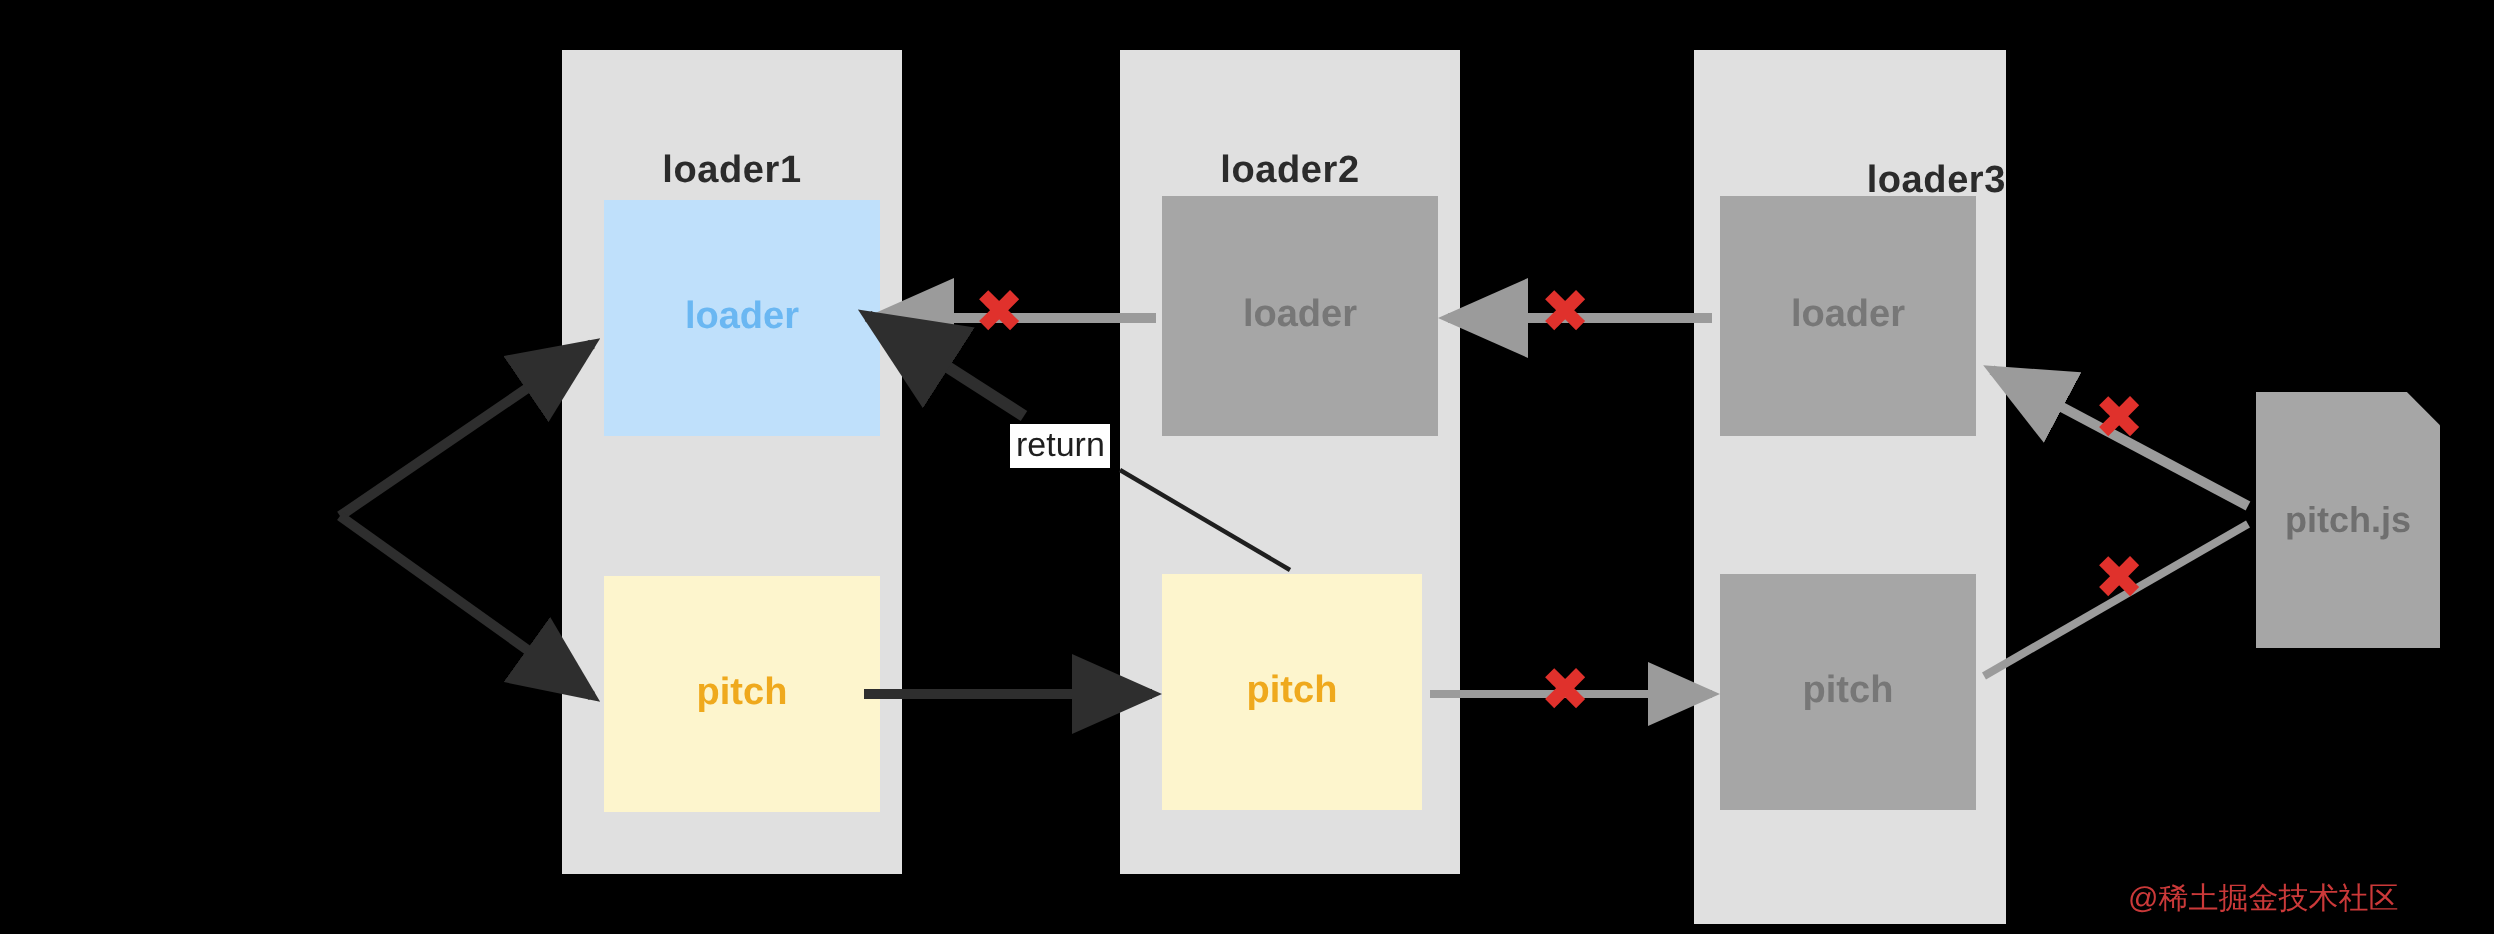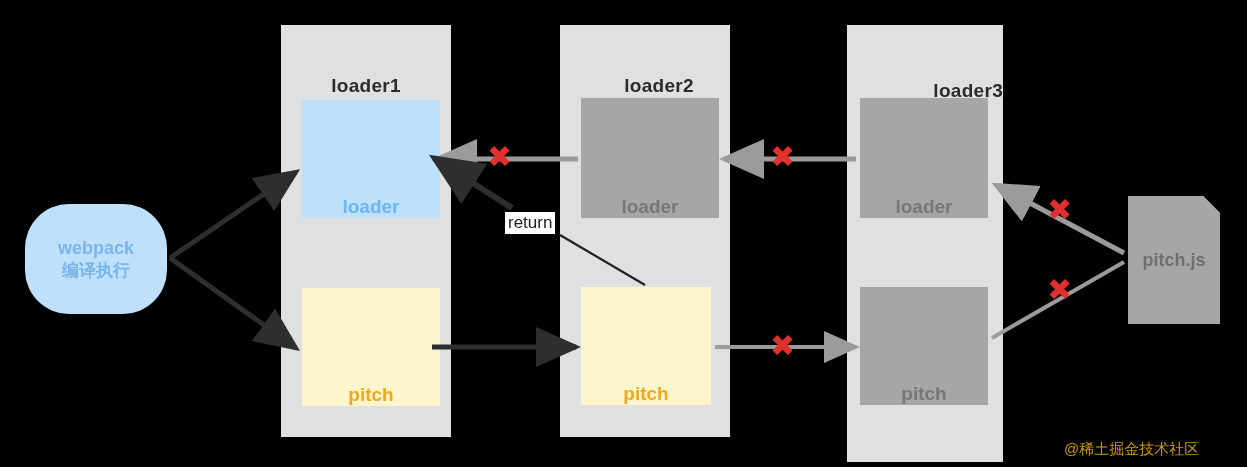--- a/index.html
+++ b/index.html
@@ -6,21 +6,21 @@
   #stage{
     position:relative;width:1247px;height:467px;background:#000;
     font-family:"Liberation Sans","DejaVu Sans",sans-serif;overflow:hidden;
   }
   .col{position:absolute;background:#e0e0e0;}
   .col-title{
     position:absolute;width:100%;text-align:center;
     font-size:19px;font-weight:bold;color:#2b2b2b;letter-spacing:.3px;
   }
   .cell{
-    position:absolute;display:flex;align-items:flex-end;justify-content:center;
+    position:absolute;display:flex;align-items:center;justify-content:center;
     font-size:19px;font-weight:bold;
   }
   .cell.blue{background:#bfe0fb;color:#6ab7f2;}
   .cell.yellow{background:#fdf5cd;color:#efa91d;}
   .cell.gray{background:#a6a6a6;color:#777777;}
   .webpack{
     position:absolute;background:#bfe0fb;border-radius:44px;
     display:flex;flex-direction:column;align-items:center;justify-content:center;
     color:#79b6ea;font-weight:bold;line-height:1.25;
   }
@@ -32,34 +32,34 @@
     clip-path:polygon(0 0, 82% 0, 100% 13%, 100% 100%, 0 100%);
   }
   svg.overlay{position:absolute;left:0;top:0;width:1247px;height:467px;overflow:visible;}
   .retlabel{
     position:absolute;background:#fff;color:#1f1f1f;font-size:17px;
     padding:1px 3px;white-space:nowrap;
   }
   .xmark{position:absolute;color:#e0312c;font-size:30px;font-weight:bold;line-height:1;
          font-family:"DejaVu Sans",sans-serif;}
   .watermark{
-    position:absolute;color:#eab308;font-size:15px;opacity:.85;white-space:nowrap;
+    position:absolute;color:#ef4444;font-size:15px;opacity:.85;white-space:nowrap;
   }
 </style>
 </head>
 <body>
 
 <div id="stage">
 
   <div class="col" style="left:281px;top:25px;width:170px;height:412px;">
     <div class="col-title" style="top:50px;">loader1</div>
   </div>
 
   <div class="col" style="left:560px;top:25px;width:170px;height:412px;">
-    <div class="col-title" style="top:50px;margin-left:14px;">loader2</div>
+    <div class="col-title" style="top:50px;">loader2</div>
   </div>
 
   <div class="col" style="left:847px;top:25px;width:156px;height:437px;">
     <div class="col-title" style="top:55px;text-align:right;">loader3</div>
   </div>
 
   <div class="cell blue" style="left:302px;top:100px;width:138px;height:118px;">
     <span>loader</span>
   </div>
   <div class="cell yellow" style="left:302px;top:288px;width:138px;height:118px;">
@@ -73,24 +73,20 @@
     <span>pitch</span>
   </div>
 
   <div class="cell gray" style="left:860px;top:98px;width:128px;height:120px;">
     <span>loader</span>
   </div>
   <div class="cell gray" style="left:860px;top:287px;width:128px;height:118px;">
     <span>pitch</span>
   </div>
 
-  <div class="webpack" style="left:25px;top:204px;width:142px;height:110px;">
-    <div class="l1">webpack</div>
-    <div class="l2">编译执行</div>
-  </div>
 
   <div class="filejs" style="left:1128px;top:196px;width:92px;height:128px;">
     <span>pitch.js</span>
   </div>
 
   <svg class="overlay">
     <defs>
       <marker id="ahDark" markerWidth="9" markerHeight="8" refX="8" refY="4" orient="auto">
         <path d="M0,0 L9,4 L0,8 z" fill="#2e2e2e"></path>
       </marker>

